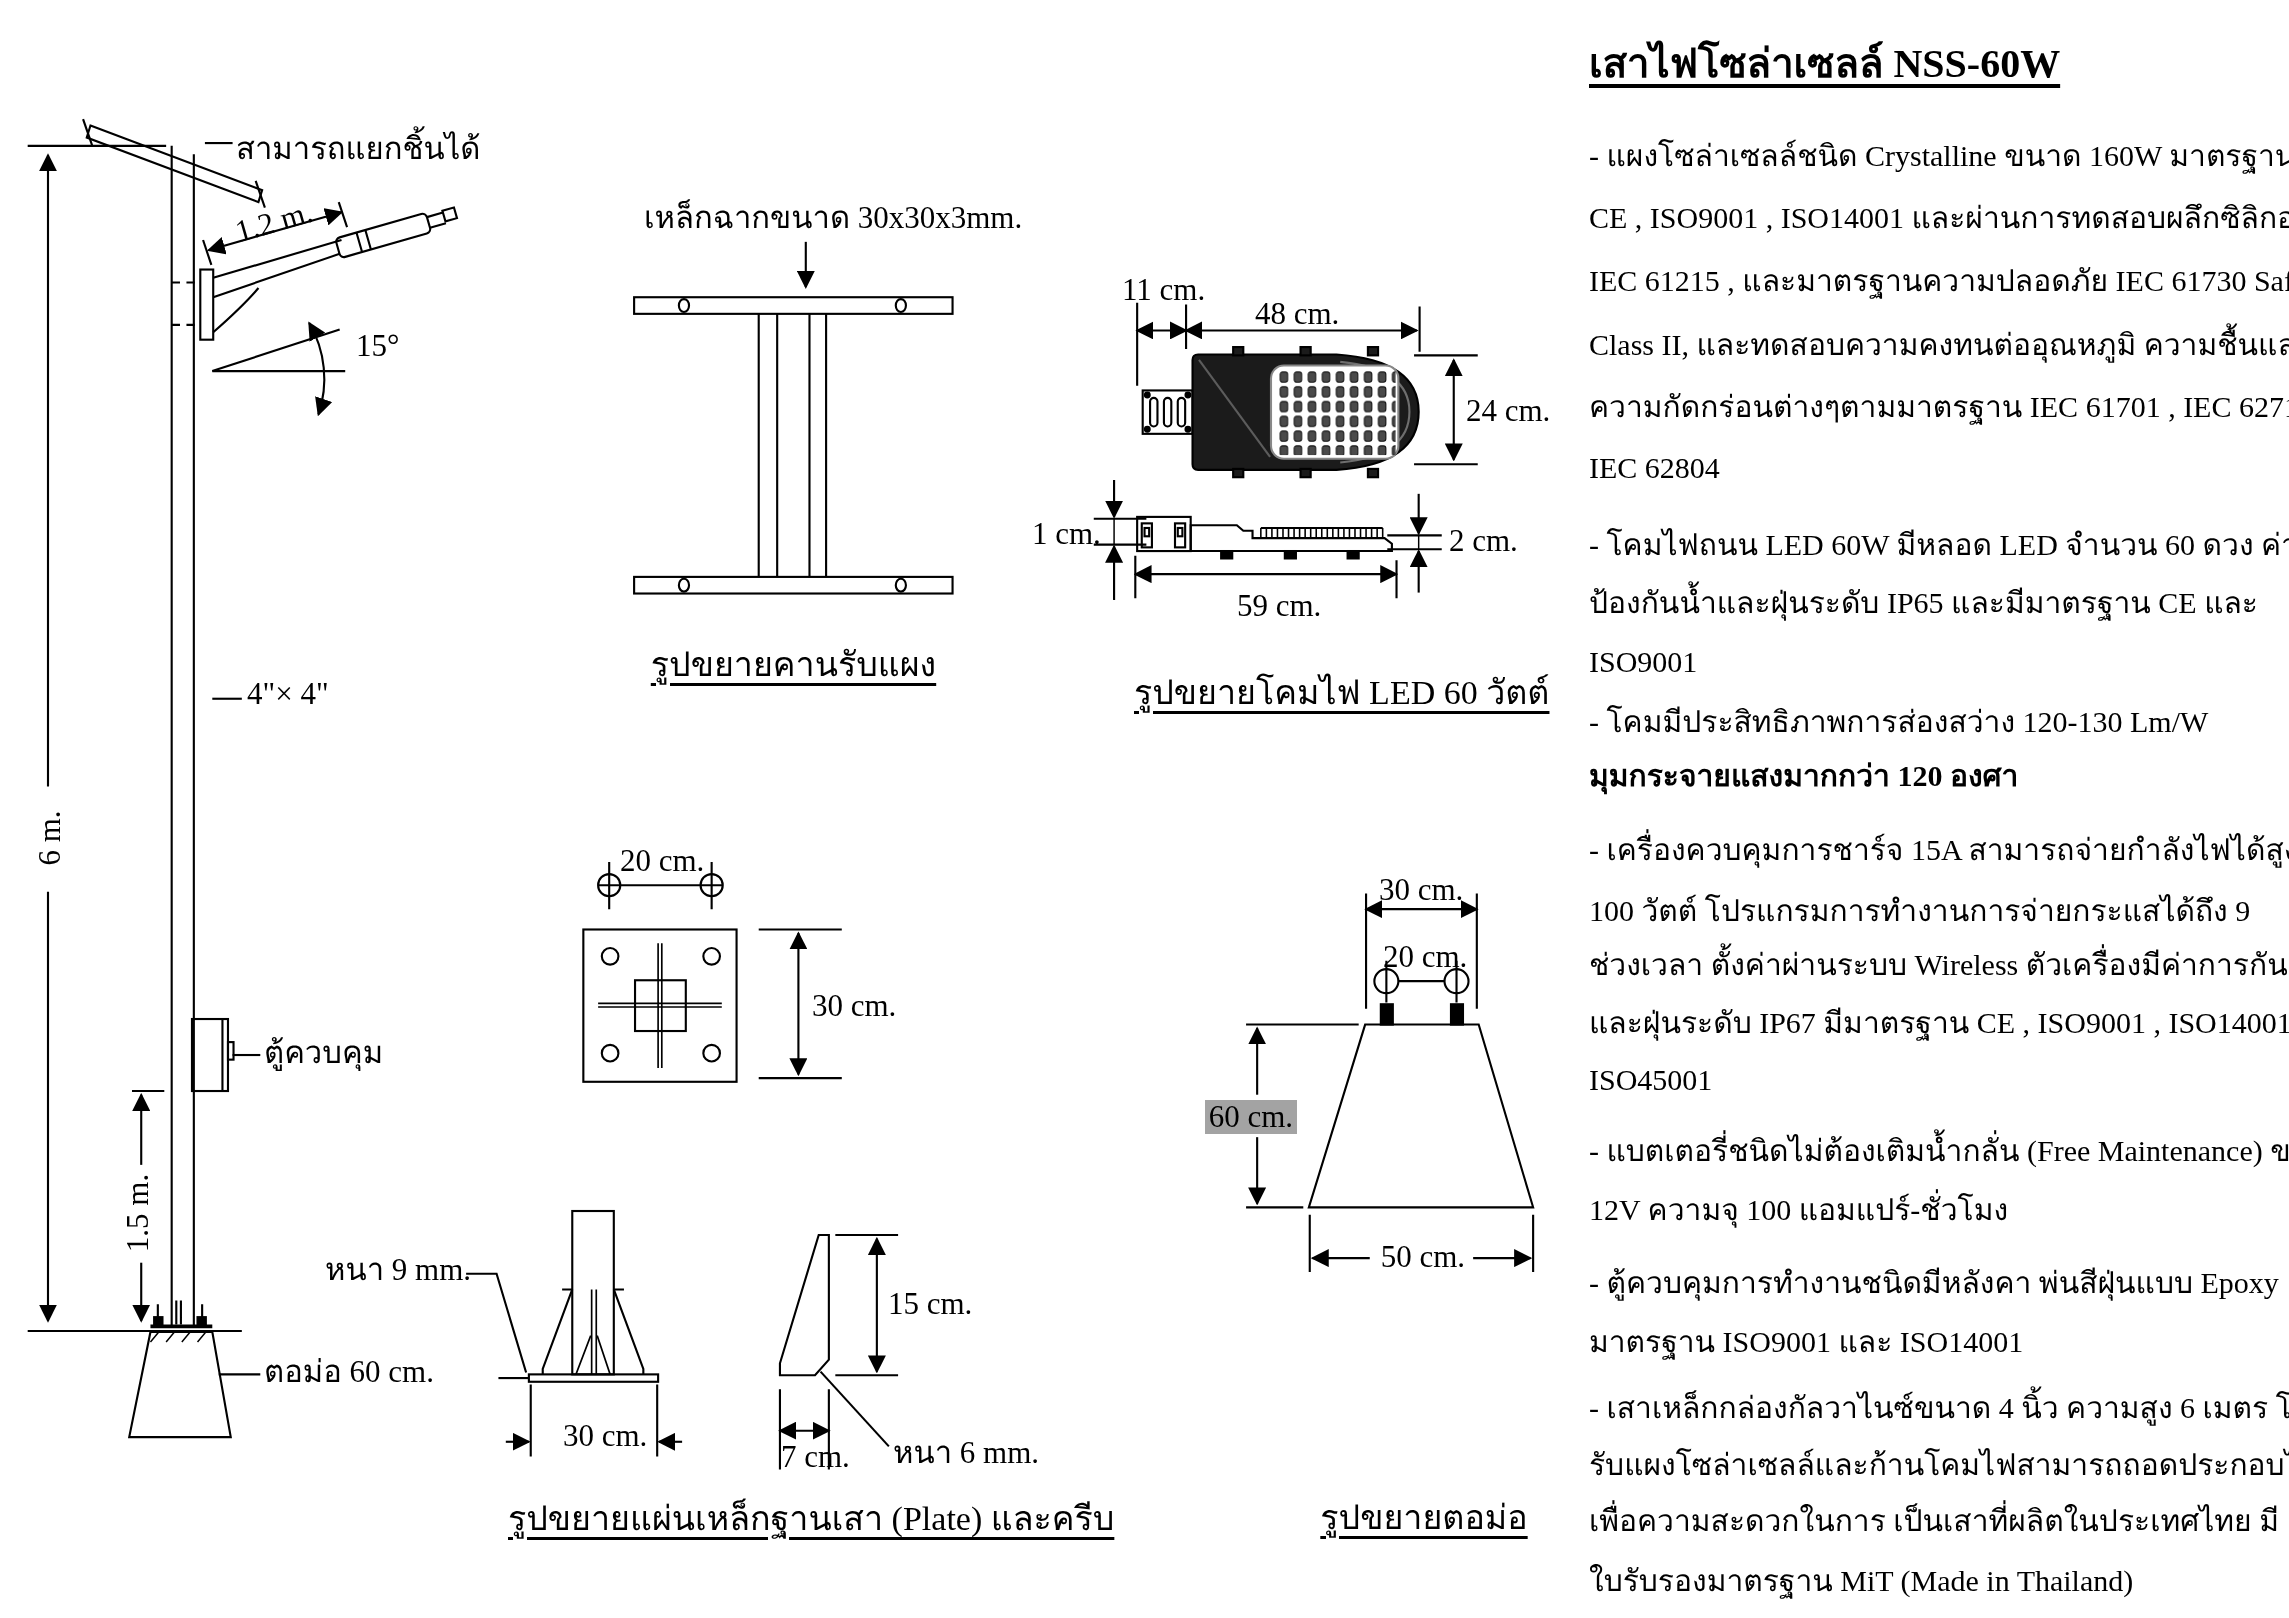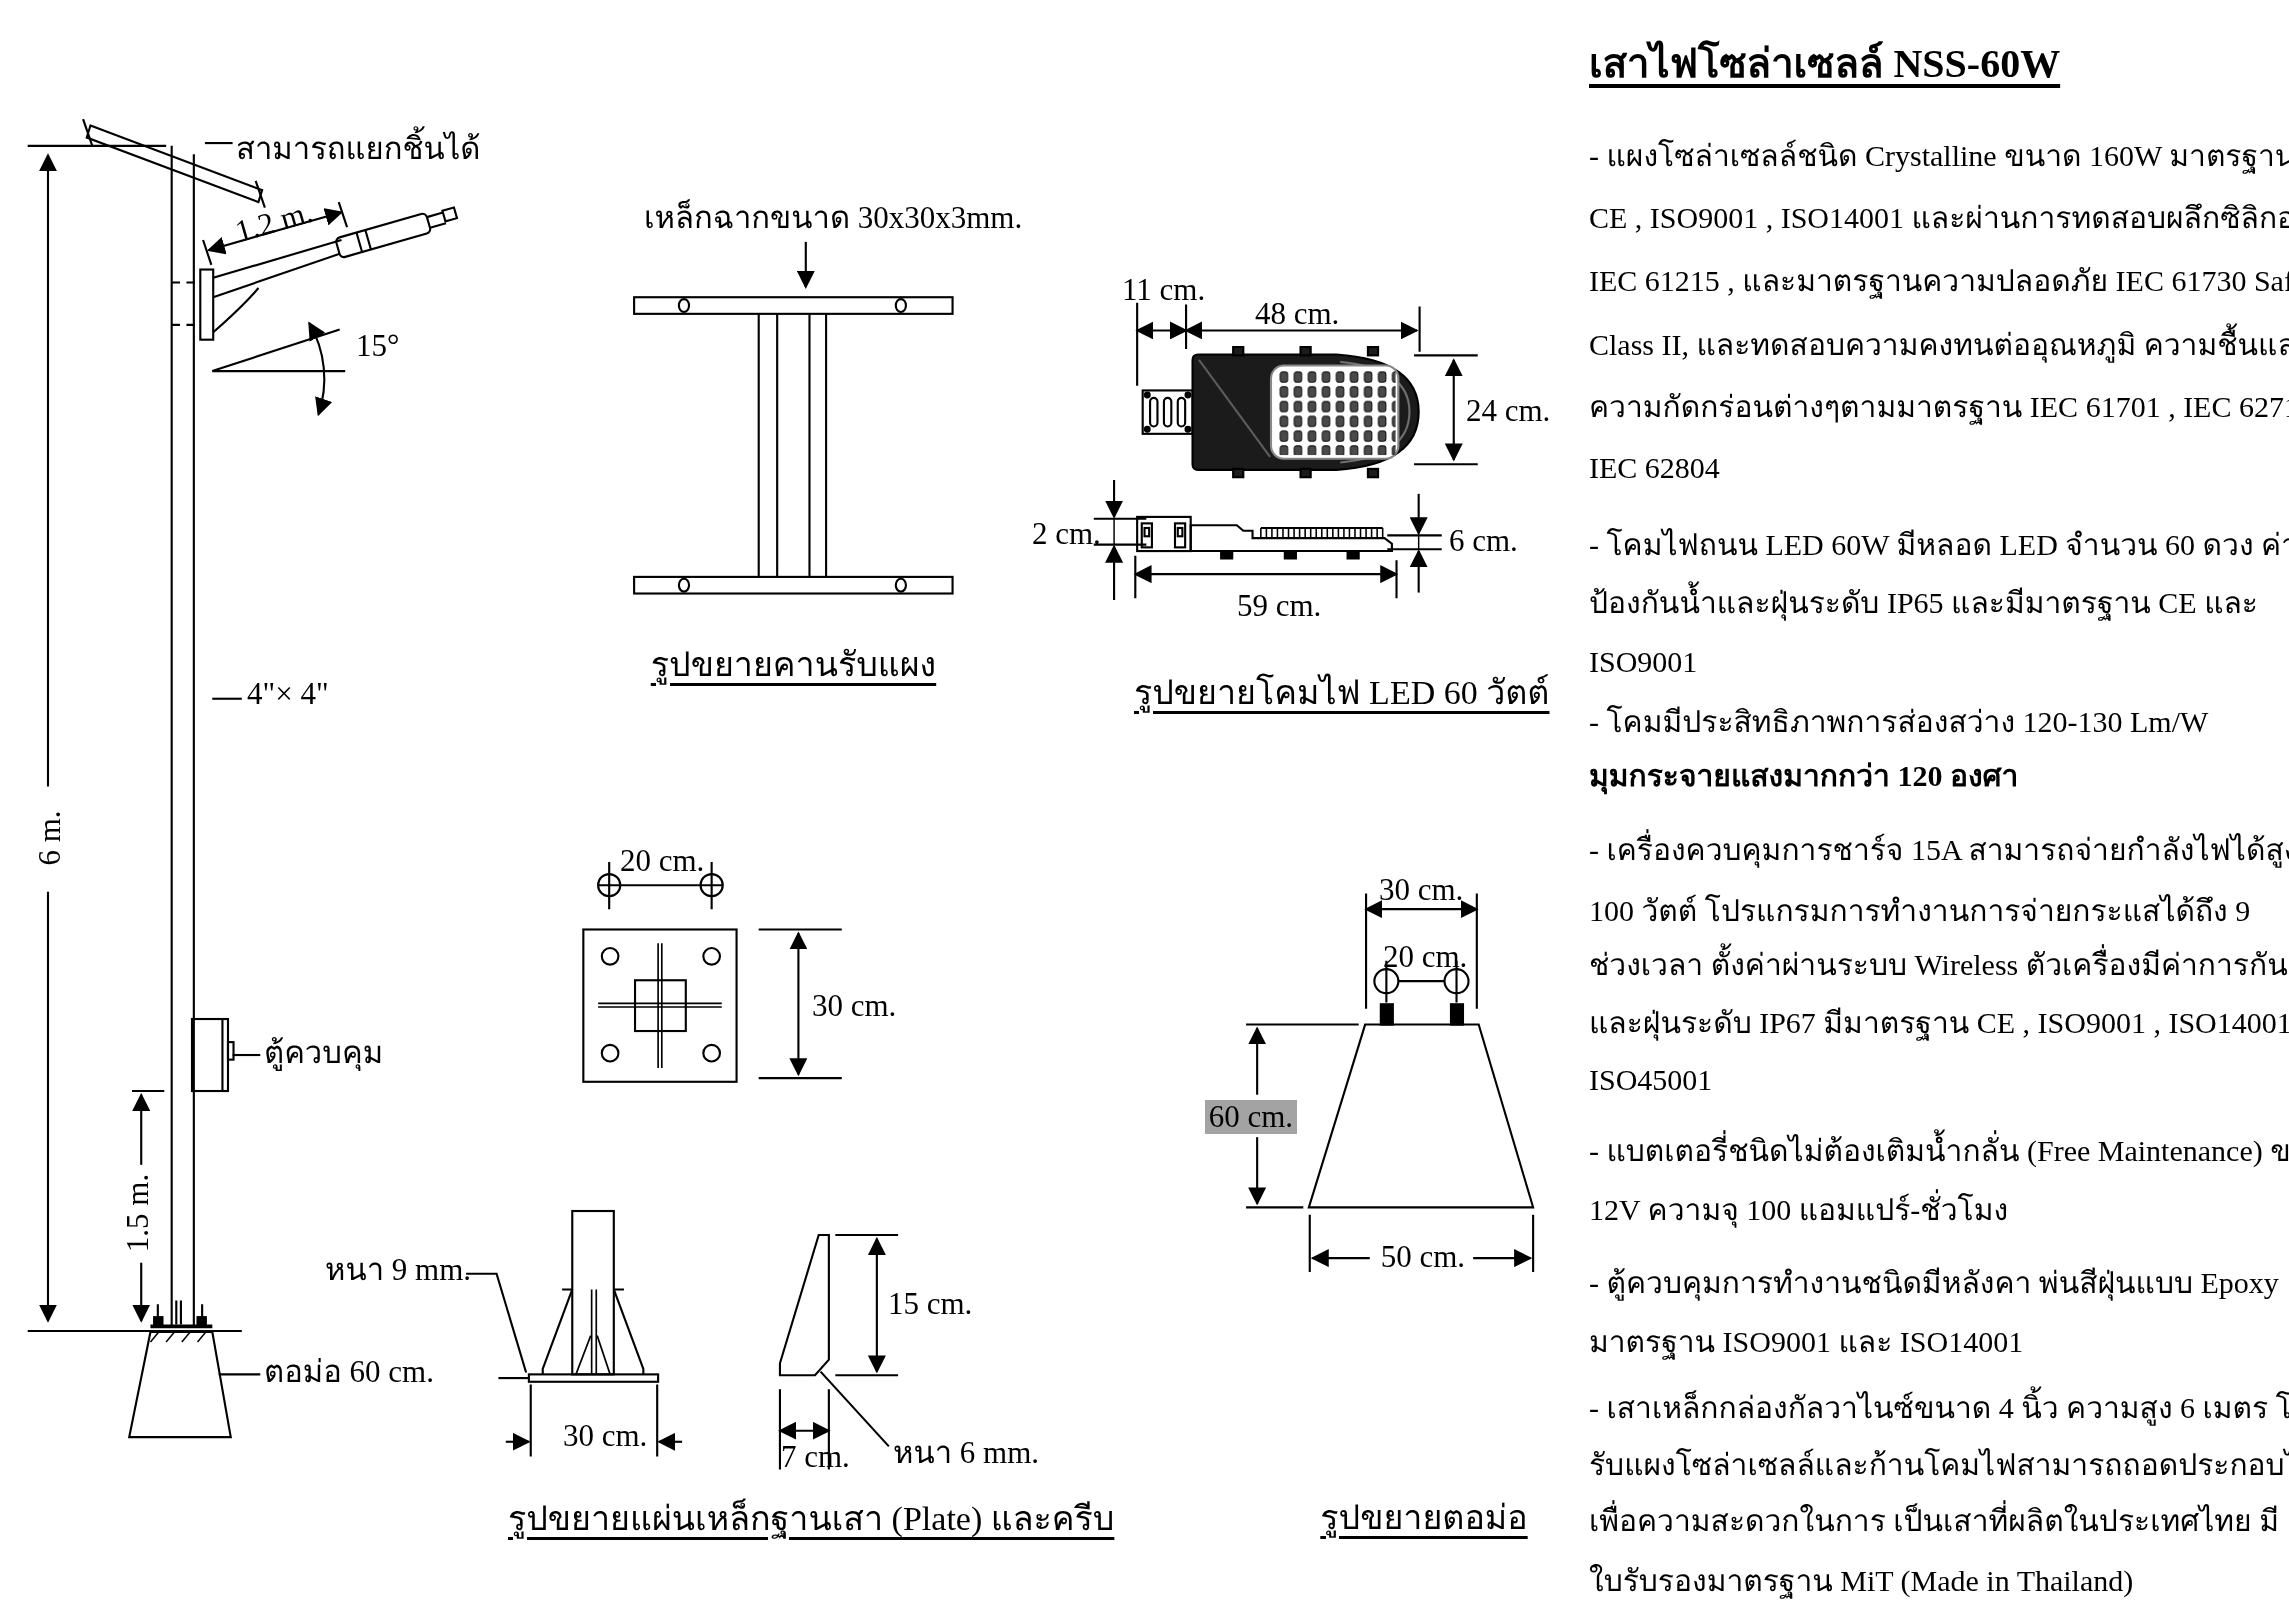--- a/index.html
+++ b/index.html
@@ -221,22 +221,22 @@
 <div class="lbl" style="left:264px;top:1036px;">ตู้ควบคุม</div>
 <div class="lbl-c rot90" style="left:138px;top:1213px;">1.5 m.</div>
 <div class="lbl" style="left:264px;top:1355px;">ตอม่อ 60 cm.</div>
 
 <div class="lbl" style="left:644px;top:201px;">เหล็กฉากขนาด 30x30x3mm.</div>
 <div class="caption" style="left:646px;width:295px;top:637px;">รูปขยายคานรับแผง</div>
 
 <div class="lbl" style="left:1122px;top:273px;">11 cm.</div>
 <div class="lbl" style="left:1255px;top:297px;">48 cm.</div>
 <div class="lbl" style="left:1466px;top:394px;">24 cm.</div>
-<div class="lbl" style="left:1032px;top:517px;">2 cm.</div>
-<div class="lbl" style="left:1449px;top:524px;">6 cm.</div>
+<div class="lbl" style="left:1032px;top:517px;">1 cm.</div>
+<div class="lbl" style="left:1449px;top:524px;">2 cm.</div>
 <div class="lbl" style="left:1237px;top:589px;">59 cm.</div>
 <div class="caption" style="left:1094px;width:369px;top:665px;margin-left:40px;">รูปขยายโคมไฟ LED 60 วัตต์</div>
 
 <div class="lbl" style="left:620px;top:844px;">20 cm.</div>
 <div class="lbl" style="left:812px;top:989px;">30 cm.</div>
 <div class="lbl" style="left:325px;top:1253px;">หนา 9 mm.</div>
 <div class="lbl" style="left:563px;top:1419px;">30 cm.</div>
 <div class="lbl" style="left:888px;top:1287px;">15 cm.</div>
 <div class="lbl" style="left:781px;top:1440px;">7 cm.</div>
 <div class="lbl" style="left:893px;top:1436px;">หนา 6 mm.</div>

